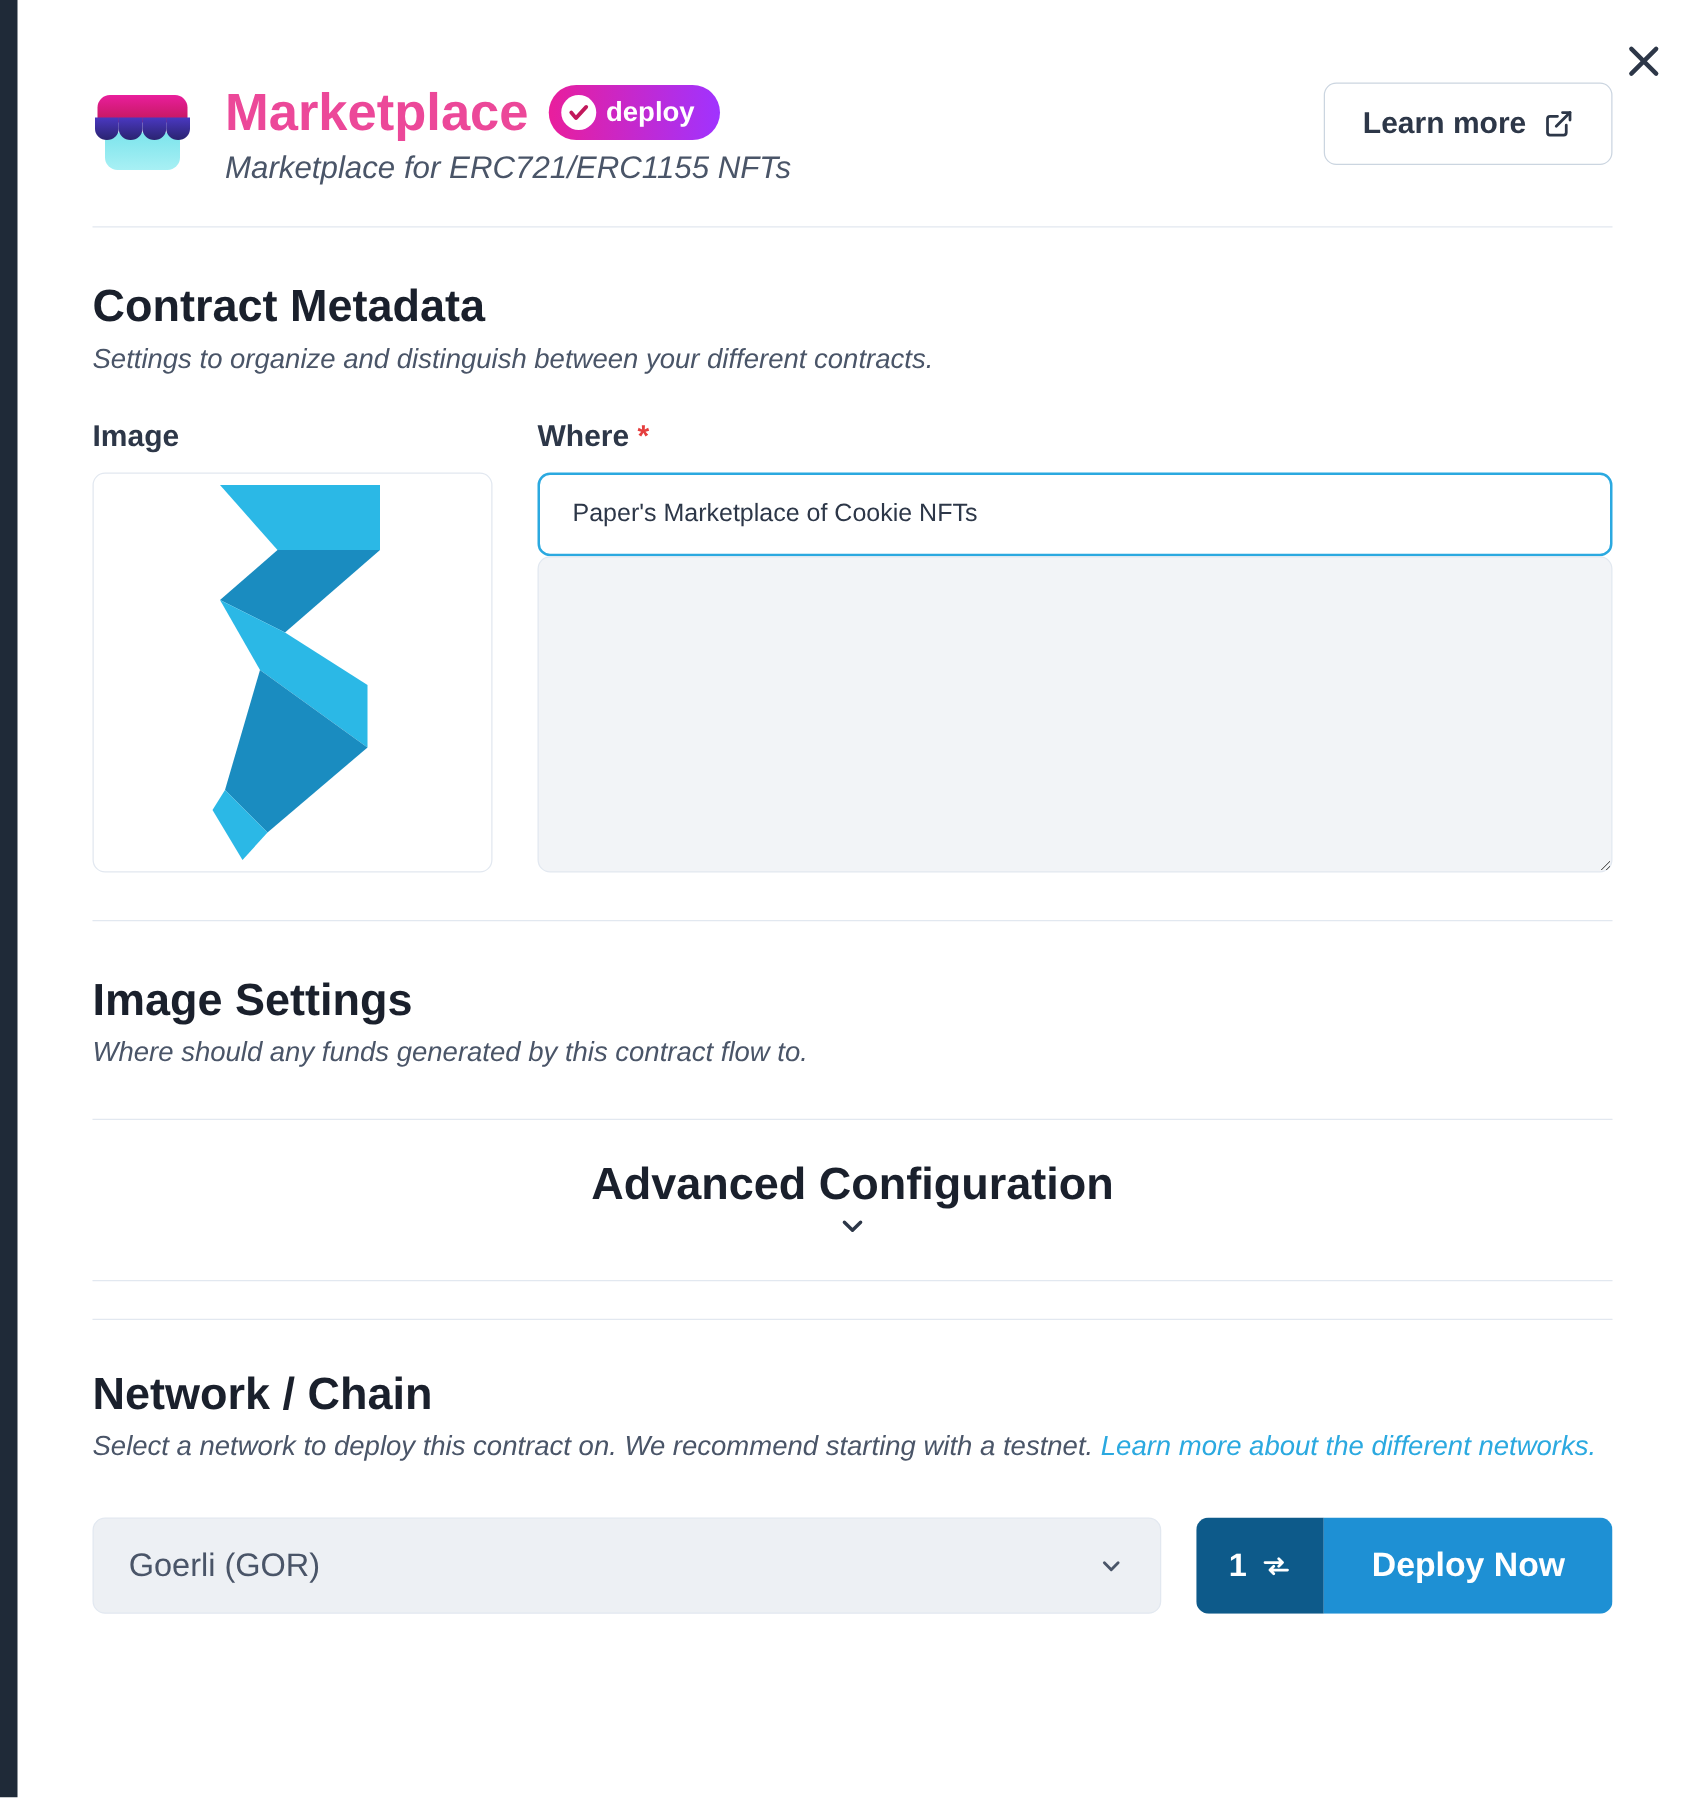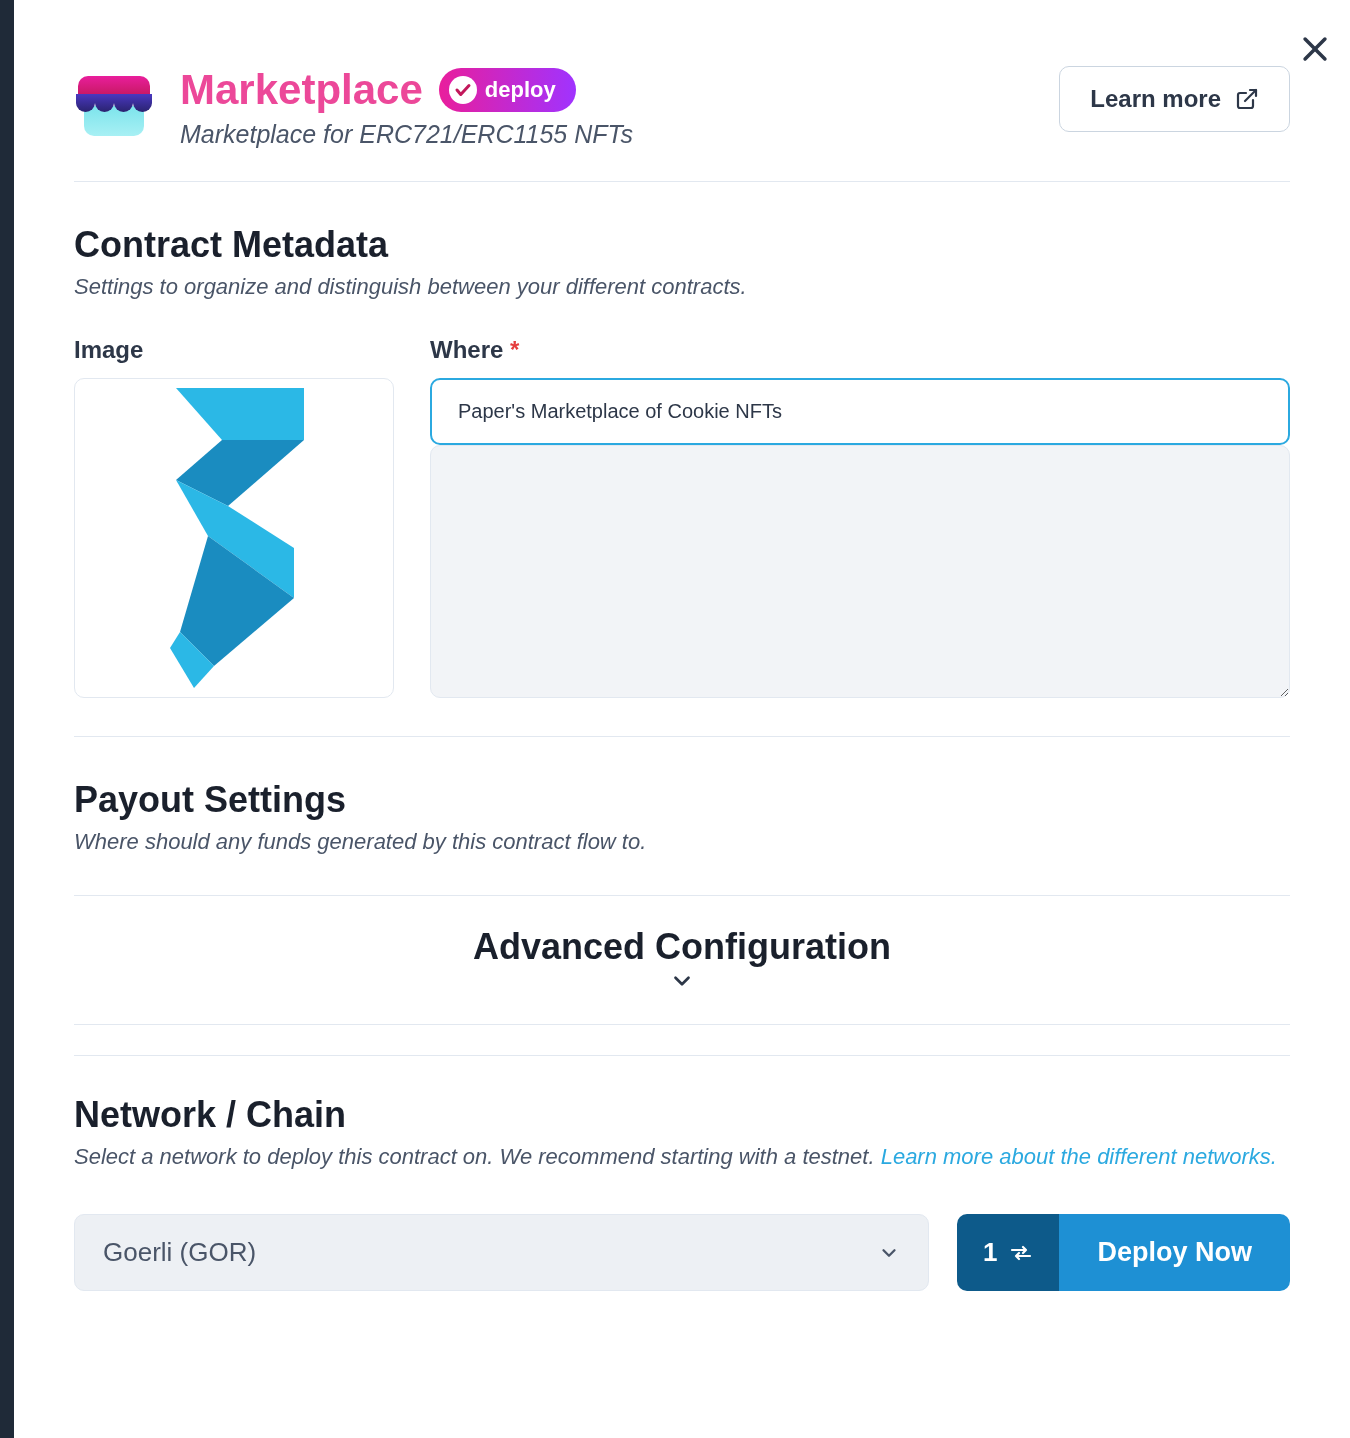--- a/index.html
+++ b/index.html
@@ -235,21 +235,21 @@
         <div class="label">
           <span>Where</span> <span class="req-star">*</span>
         </div>
         <input type="text" class="text-input" value="Paper's Marketplace of Cookie NFTs" style="">
         <textarea class="textarea" style=""></textarea>
       </div>
     </div>
   </div>
 
   <div class="payout-section">
-    <div class="section-title">Payout Settings</div>
+    <div class="section-title">Image Settings</div>
     <div class="section-desc">Where should any funds generated by this contract flow to.</div>
   </div>
 
   <div class="advanced-row">
     <div class="section-title">Advanced Configuration</div>
     <svg width="26" height="26" viewBox="0 0 24 24" fill="none" stroke="#2d3748" stroke-width="2.5" stroke-linecap="round" stroke-linejoin="round">
         <polyline points="6 9 12 15 18 9"></polyline>
       </svg>
   </div>
 

